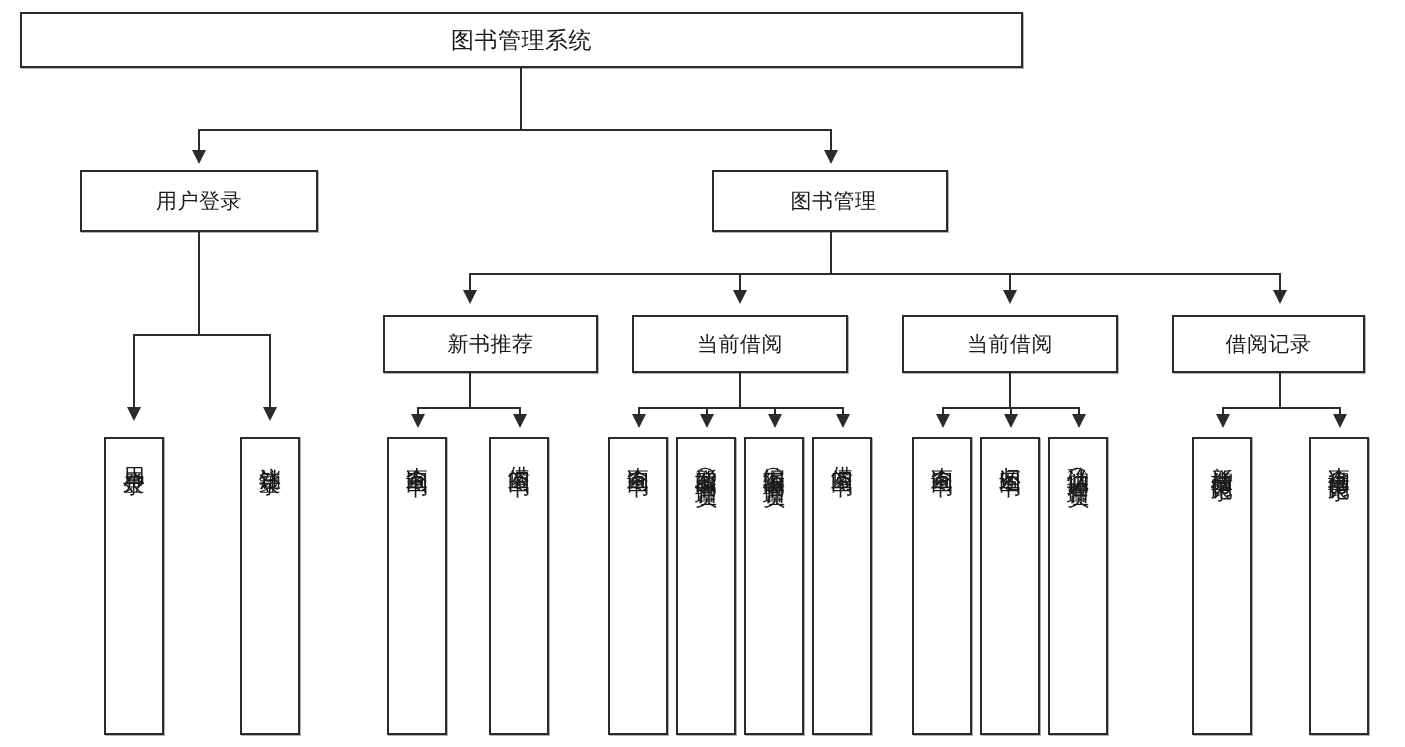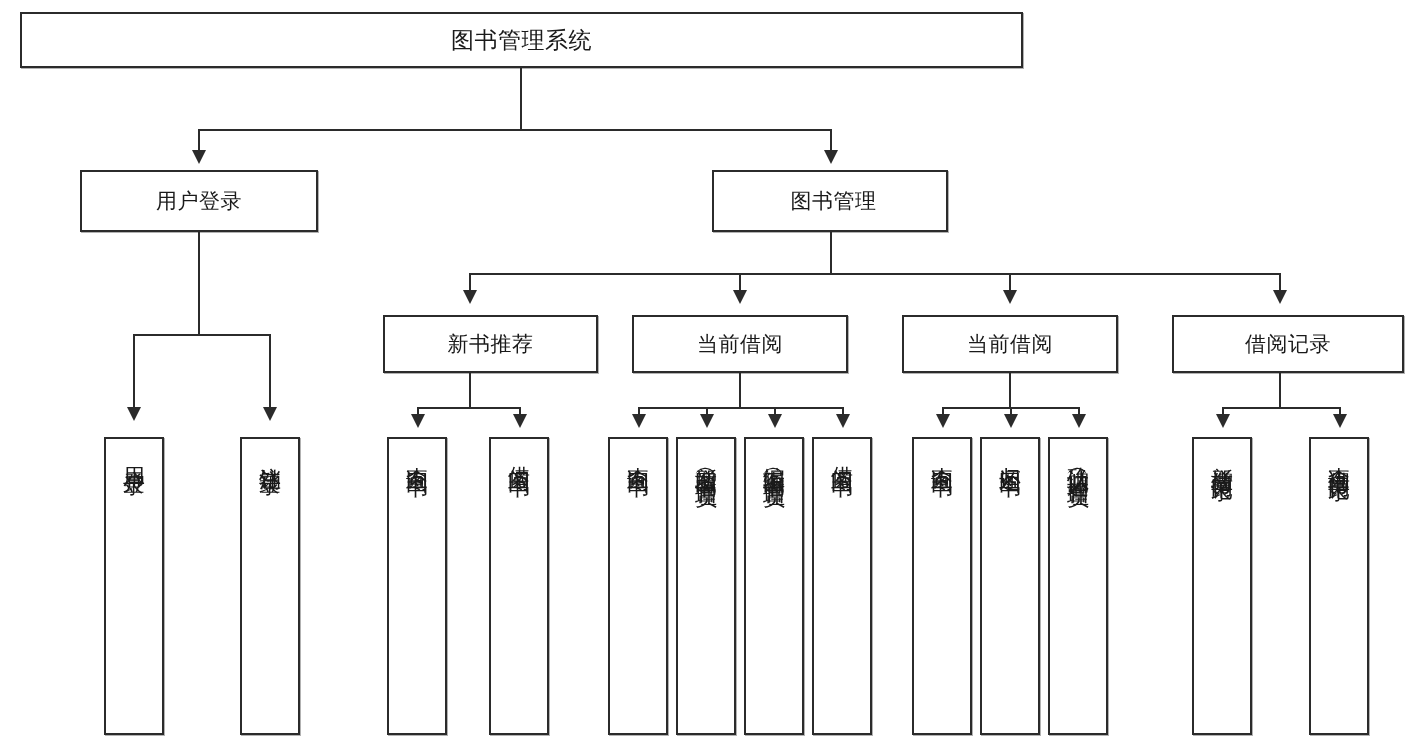--- a/index.html
+++ b/index.html
@@ -118,21 +118,21 @@
 
   <div class="node lvl3" style="left:383px;top:315px;width:215px;height:58px;">
     <span class="lbl">新书推荐</span>
   </div>
   <div class="node lvl3" style="left:632px;top:315px;width:216px;height:58px;">
     <span class="lbl">当前借阅</span>
   </div>
   <div class="node lvl3" style="left:902px;top:315px;width:216px;height:58px;">
     <span class="lbl">当前借阅</span>
   </div>
-  <div class="node lvl3" style="left:1172px;top:315px;width:232px;height:58px;">
+  <div class="node lvl3" style="left:1172px;top:315px;width:193px;height:58px;">
     <span class="lbl">借阅记录</span>
   </div>
 
   <div class="vline" style="left:469px;top:373px;height:35px;"></div>
   <div class="hline" style="left:417px;top:407px;width:104px;"></div>
   <div class="vline" style="left:417px;top:407px;height:8px;"></div>
   <div class="arrow" style="left:411px;top:414px;"></div>
   <div class="vline" style="left:519px;top:407px;height:8px;"></div>
   <div class="arrow" style="left:513px;top:414px;"></div>
 

